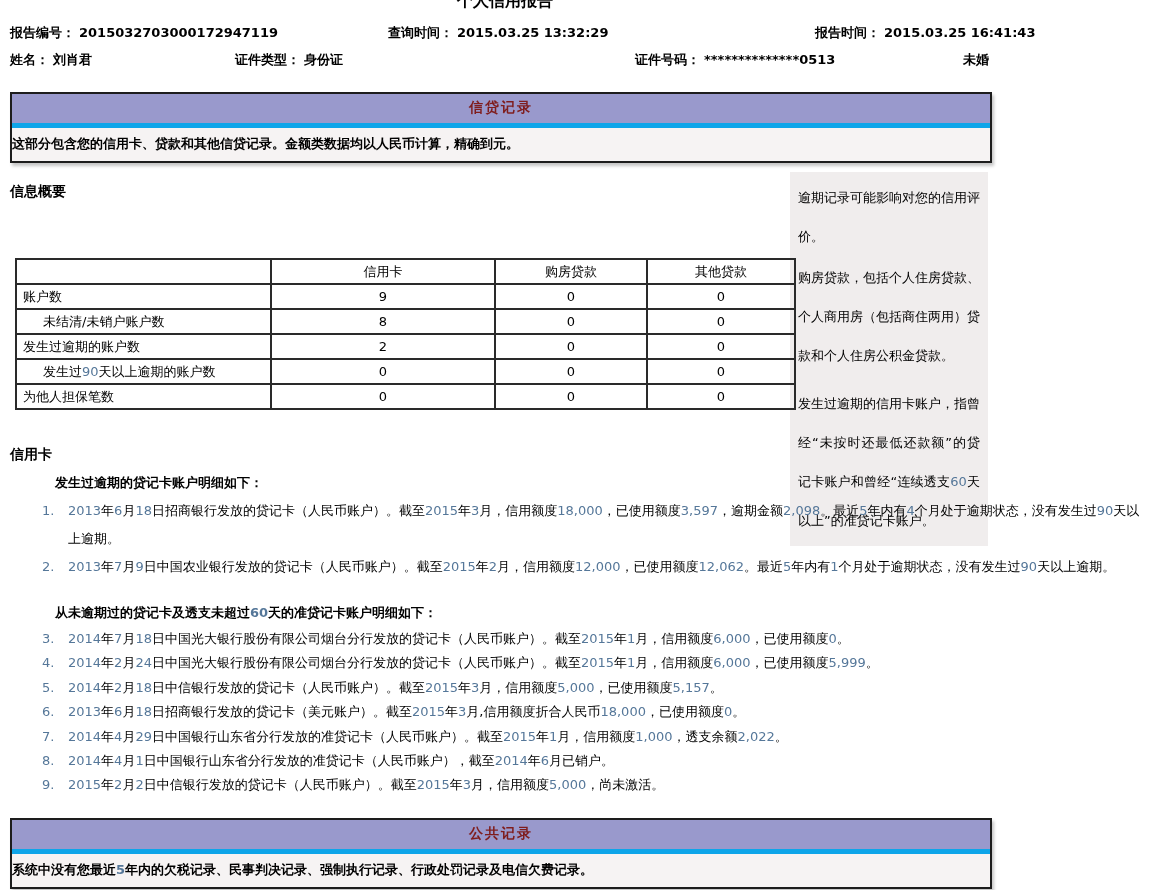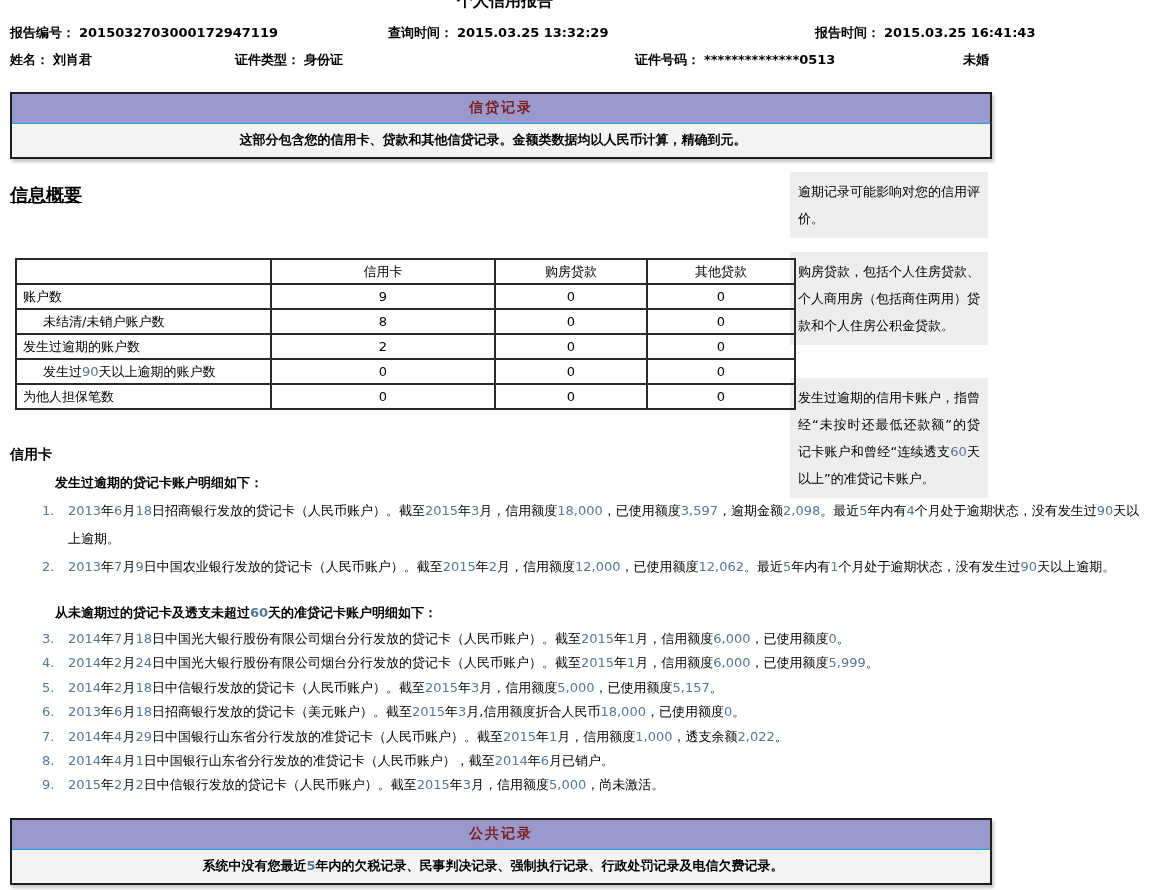--- a/index.html
+++ b/index.html
@@ -29,33 +29,33 @@
   
   .banner-box {
     position:absolute; left:10px; width:978px;
     border:2px solid #1d1d1d; box-shadow:2px 3px 3px #c6c6c6; background:#fff;
   }
   .banner-bar {
     background:#9999cc; color:#7f1d1d; text-align:center;
     font-size:14px; font-weight:bold; letter-spacing:2px; padding:5px 0 6px 0;
   }
   .banner-strip {
-    background:#f6f3f3; border-top:1px solid #0ea5e9;
-    text-align:center; font-size:13px; font-weight:bold; padding:7px 16px 8px 0;
+    background:#f6f3f3; border-top:5px solid #0ea5e9;
+    font-size:13px; font-weight:bold; padding:7px 16px 8px 0;
   }
   #banner-credit { top:92px; }
   #banner-public { top:818px; }
 
-  .section-heading { position:absolute; font-size:18px; font-weight:bold;text-decoration:underline; }
+  .section-heading { position:absolute; font-size:14px; font-weight:bold; }
   #summary-heading { top:183px; left:10px; }
 
   
   .note {
     position:absolute; left:790px; width:182px; background:#f0eded;
-    font-size:13px; line-height:27px; padding:6px 8px; text-align:justify;
+    font-size:13px; line-height:39px; padding:6px 8px; text-align:justify;
   }
   #note-overdue { top:172px; }
   #note-mortgage { top:252px; }
   #note-overdue-def { top:350px;margin-top:28px; }
 
   
   .summary-table {
     position:absolute; top:258px; left:15px;
     border-collapse:collapse; font-size:13px; table-layout:fixed;
   }

